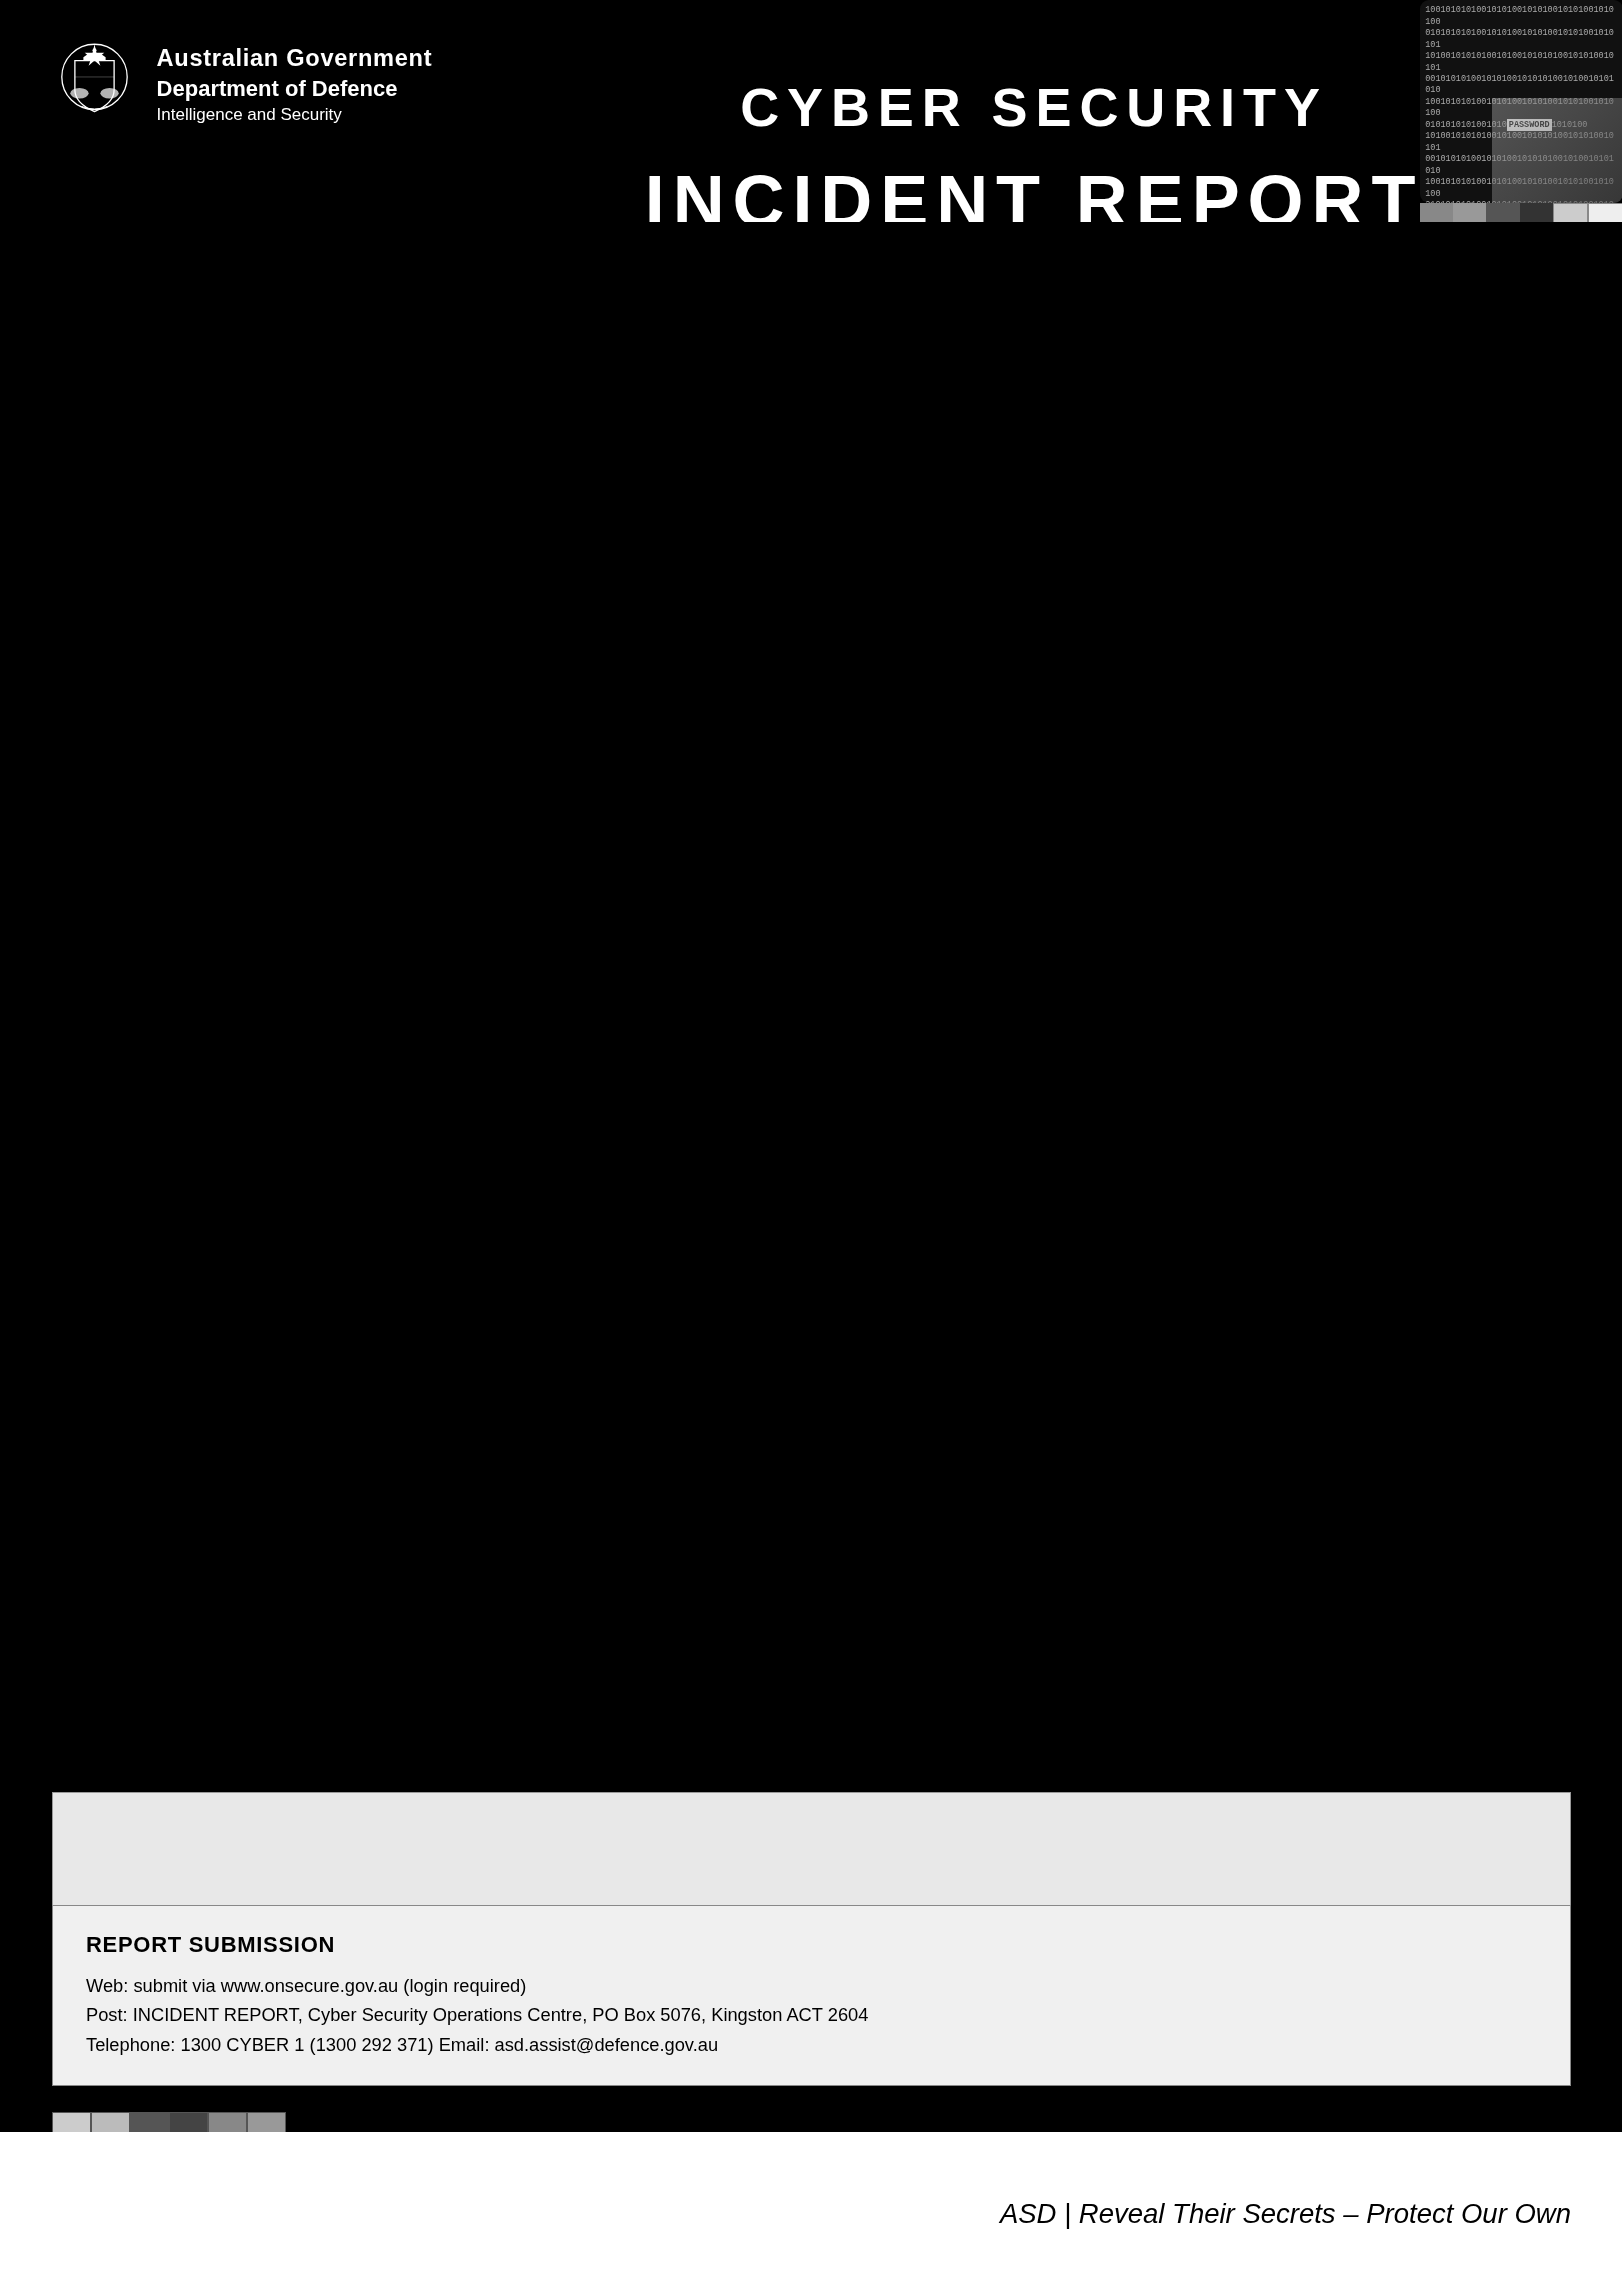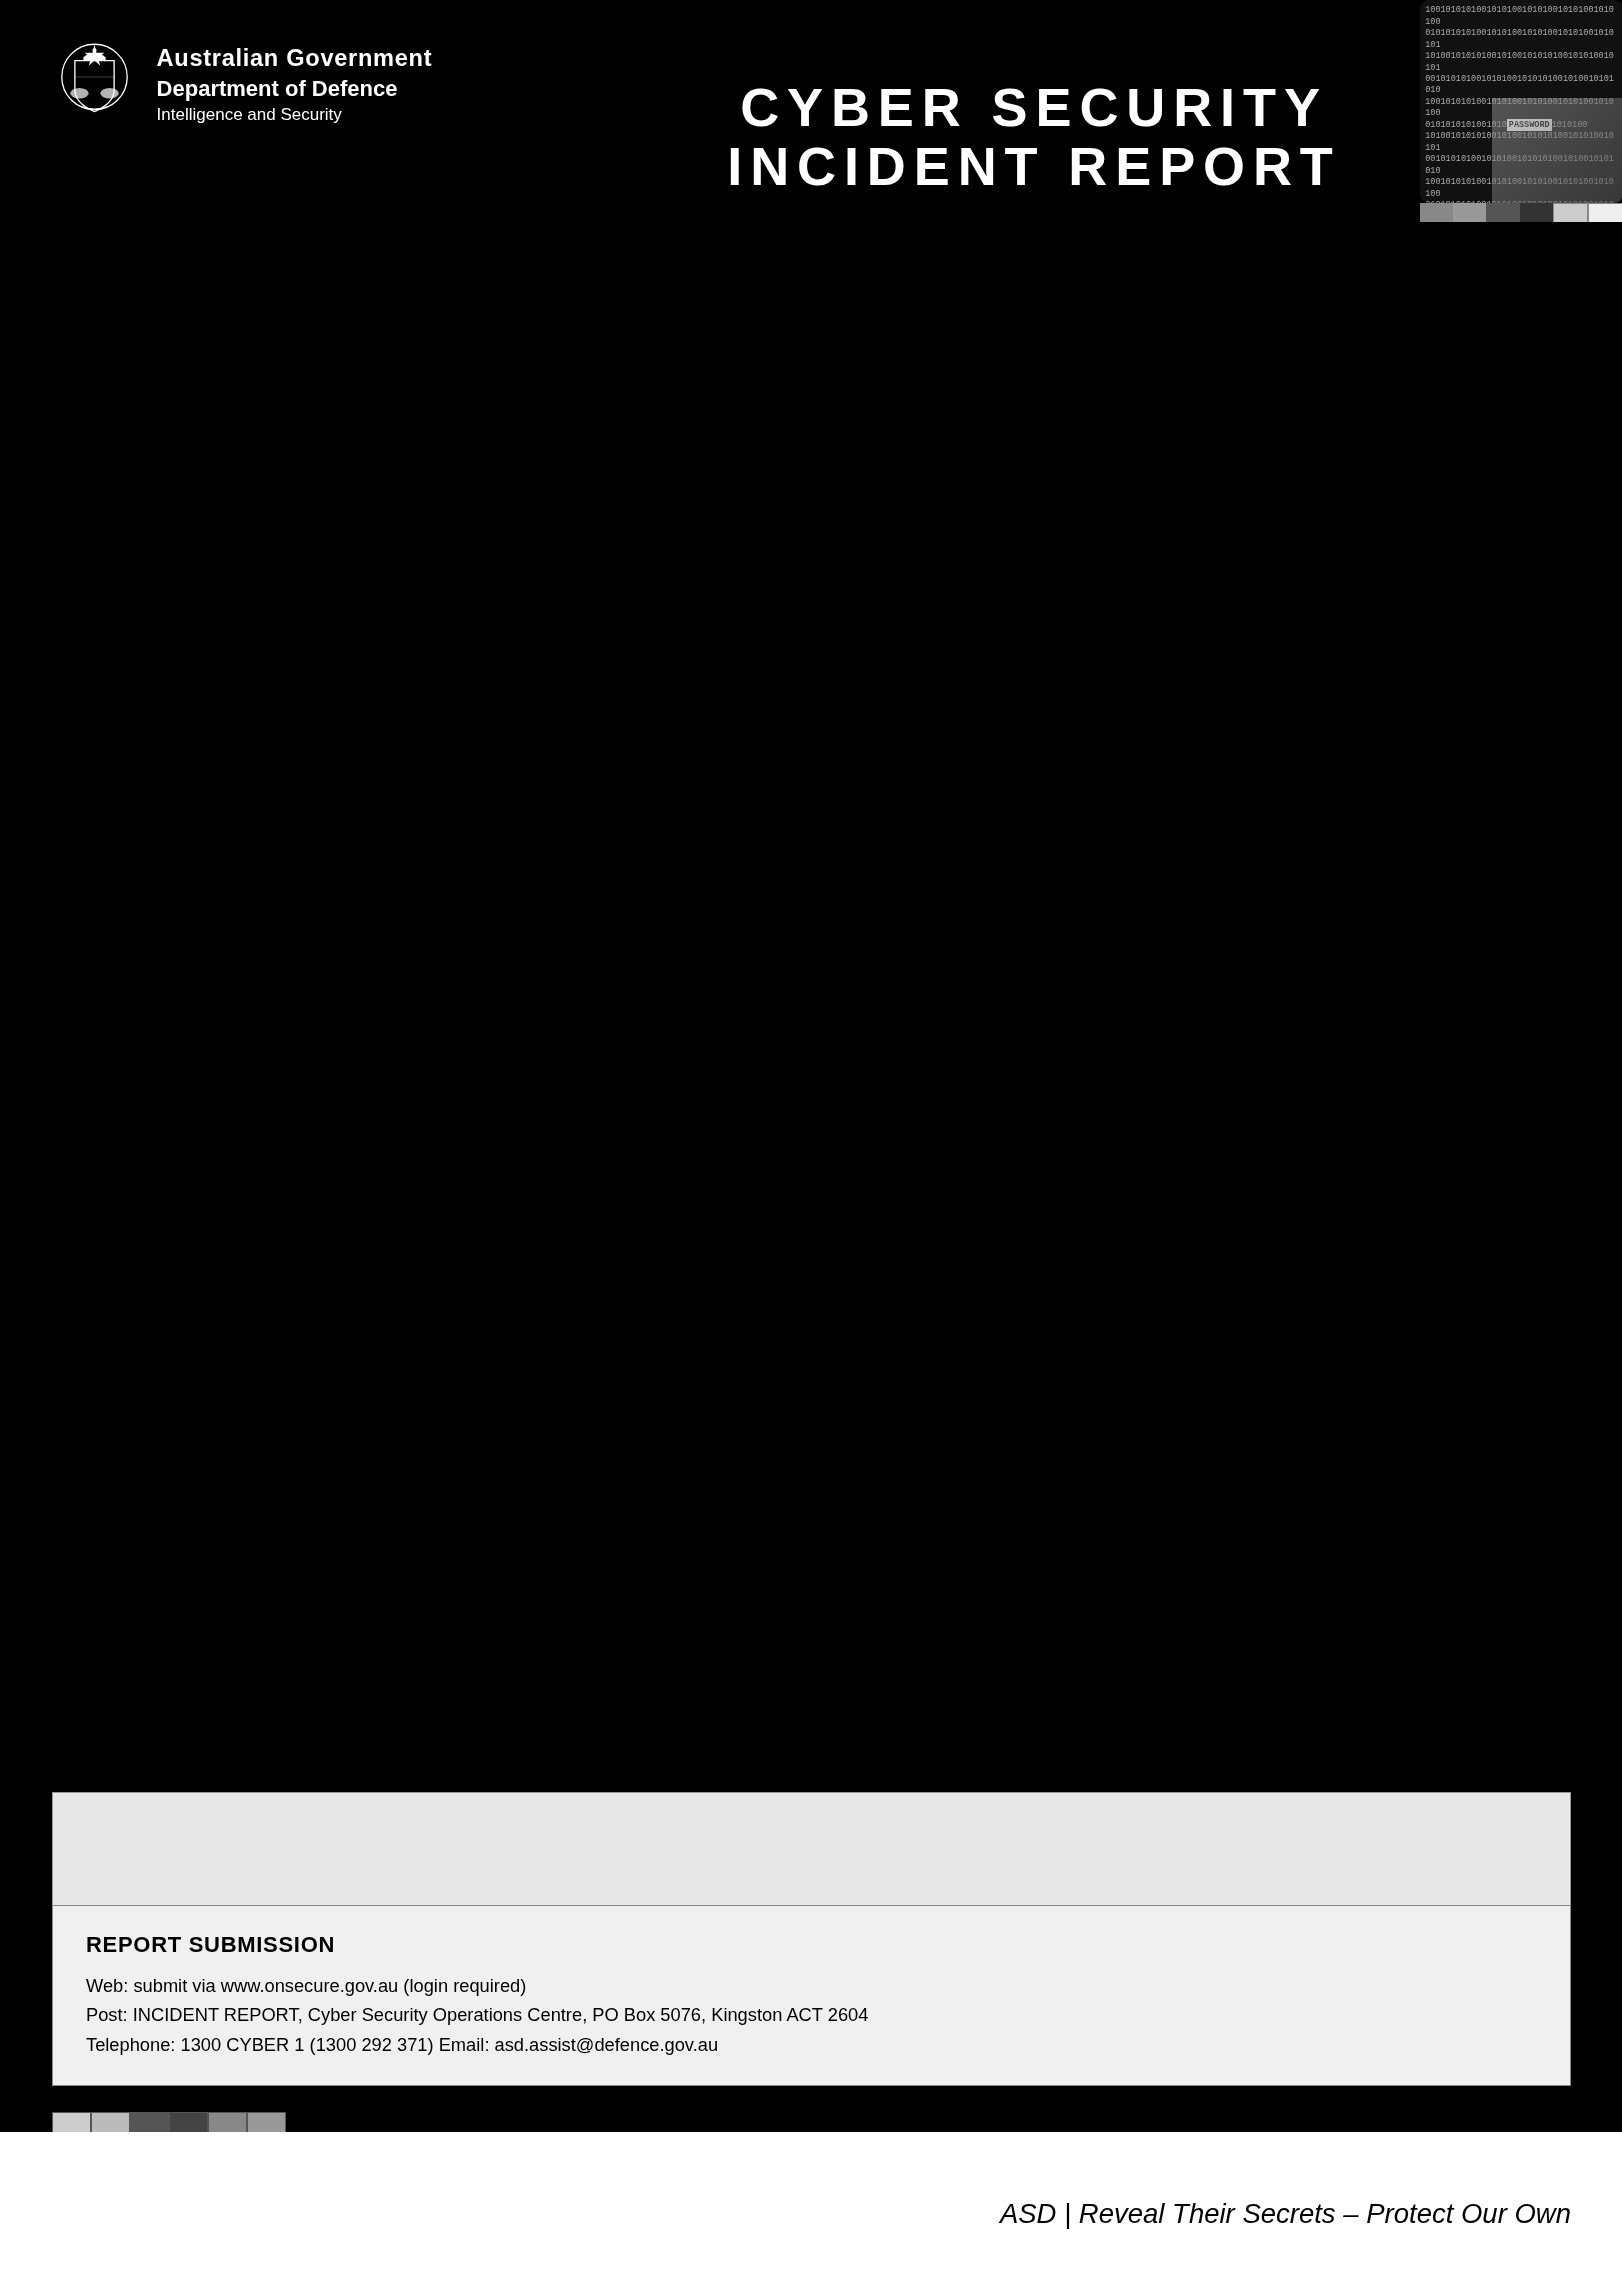--- a/index.html
+++ b/index.html
@@ -90,26 +90,27 @@
       font-size: 54px;
       font-weight: bold;
       letter-spacing: 7.9px;
       text-transform: uppercase;
       line-height: 1.1;
       display: block;
       margin-top: 32px;
     }
 
     .main-title .line2 {
-      font-size: 54px;
+      font-size: 72px;
       font-weight: bold;
       letter-spacing: 7.9px;
       text-transform: uppercase;
       line-height: 1.1;
       display: block;
+      margin-top: 25px;
     }
 
     
     .color-bar-top {
       position: absolute;
       top: 203px;
       right: 0;
       width: 203px;
       height: 33px;
       display: flex;

